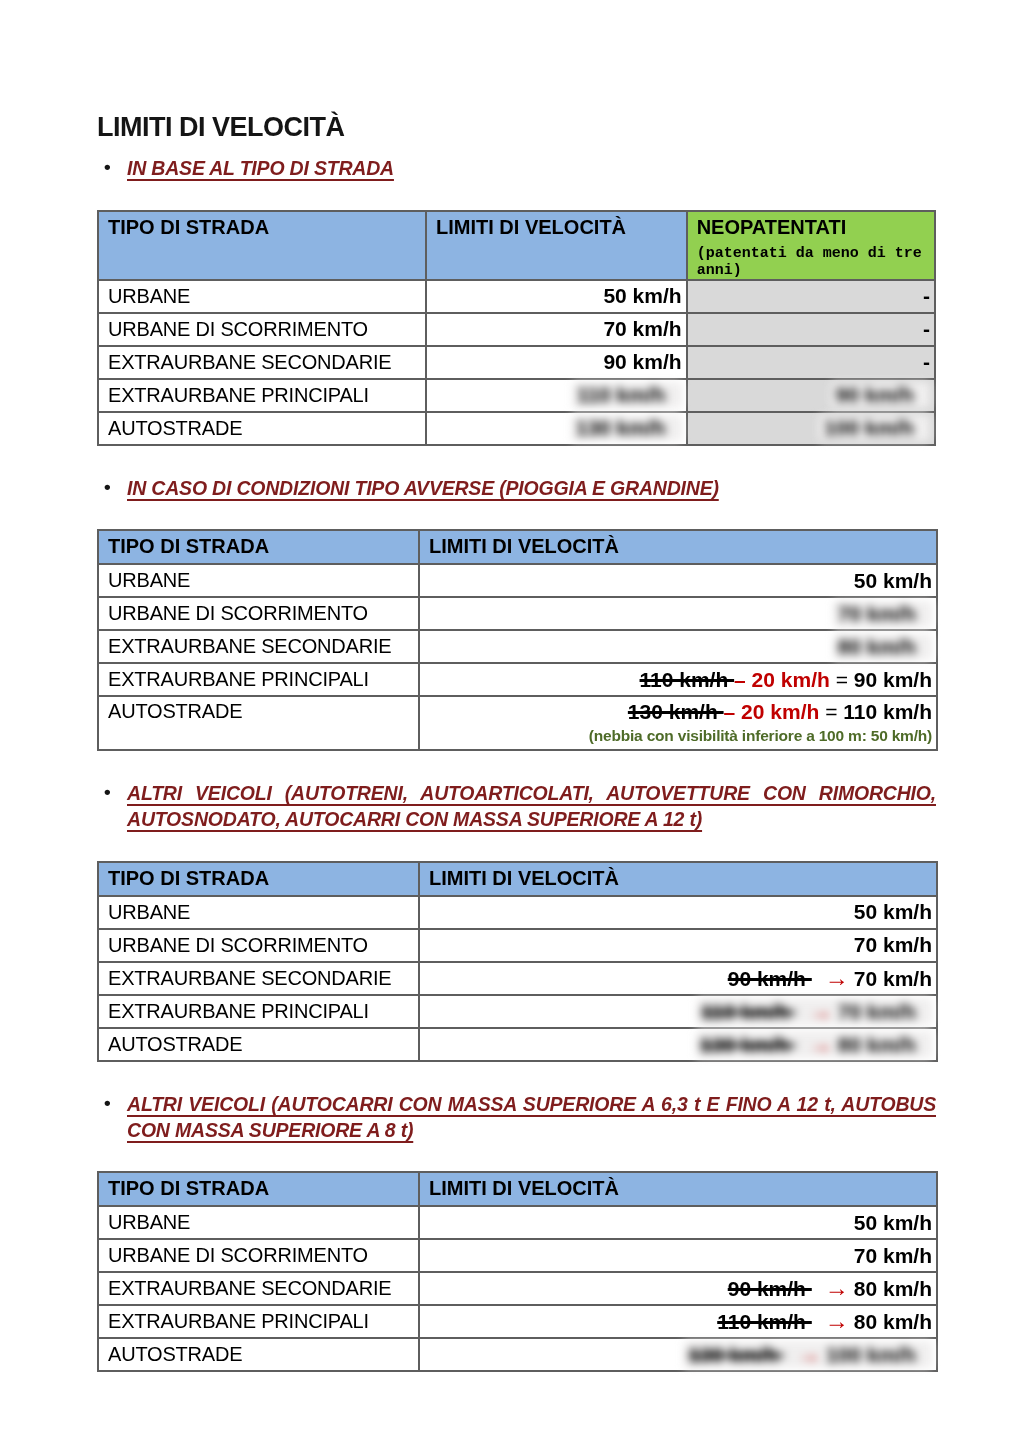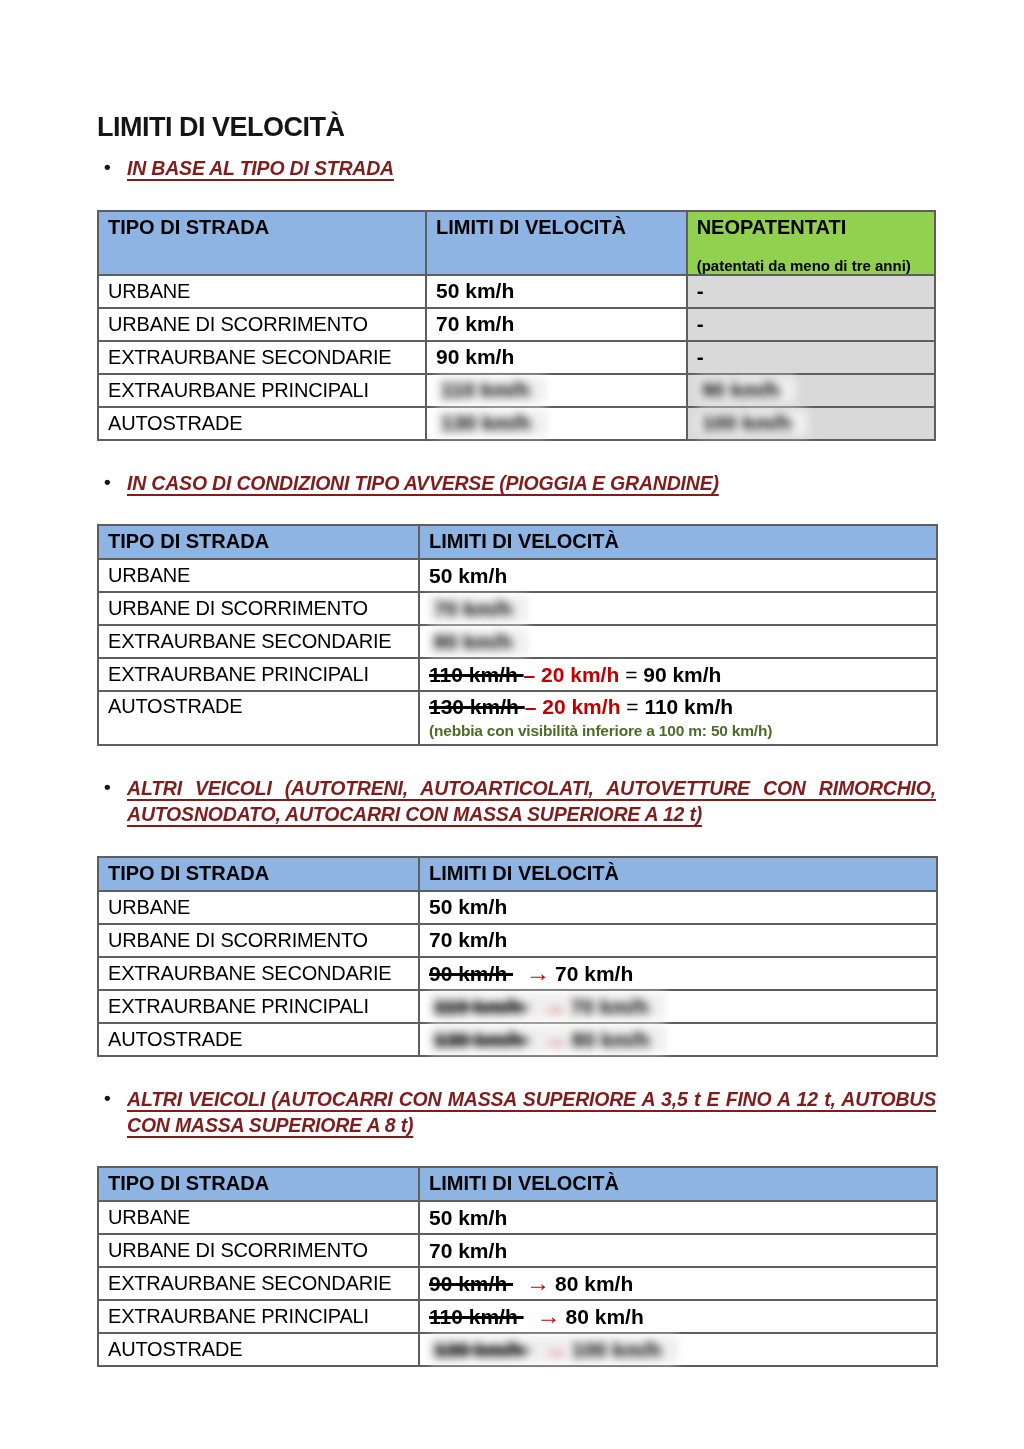--- a/index.html
+++ b/index.html
@@ -17,23 +17,23 @@
   table.speed th,table.speed td{border:2px solid var(--border-gray,#5e5e5e);box-sizing:border-box;padding:0 4px 0 9px;}
   table.speed th{background:var(--header-blue,#8DB4E2);text-align:left;font-size:20px;font-weight:bold;vertical-align:top;padding-top:4px;color:#000;}
   table.speed th.green{background:var(--neo-green,#92D050);}
   .cols3 th{height:53px;}
   .cols2 th{height:34px;padding-top:3px;}
   .cols3 th:nth-child(1){width:321px;}
   .cols3 th:nth-child(2){width:255px;}
   .cols3 th:nth-child(3){width:243px;}
   .cols2 th:nth-child(1){width:321px;}
   .cols2 th:nth-child(2){width:518px;}
-  .subhead{font-size:15px;font-weight:bold;margin-top:18px;}
+  .subhead{font-size:15px;font-weight:bold;margin-top:6px;font-family:Liberation Mono, monospace;}
   td.label{font-size:20px;font-weight:400;height:33px;letter-spacing:-0.2px;vertical-align:middle;color:#000;}
-  td.value{font-size:21px;font-weight:bold;vertical-align:middle;color:#000;}
+  td.value{font-size:21px;font-weight:bold;vertical-align:middle;color:#000;text-align:right;}
   td.neo{background:var(--gray-cell,#D9D9D9);}
   tr.tall td{vertical-align:top;padding-top:3px;padding-bottom:4px;}
   .strike{text-decoration:line-through;text-decoration-thickness:2.5px;white-space:pre;}
   .red{color:var(--red-accent,#C00000);}
   .arrow{font-size:24px;margin:0 5px 0 13px;line-height:1;}
   .eq{font-weight:400;}
   .note{font-size:15.5px;font-weight:bold;color:var(--note-green,#4E6B28);margin-top:3px;letter-spacing:-0.2px;}
   .blur-patch{display:inline-block;filter:blur(4px);background:#f0efef;border-radius:4px;padding:1px 16px 1px 5px;}
 </style>
 </head>
@@ -164,21 +164,21 @@
           <tr>
             <td class="label">AUTOSTRADE</td>
             <td class="value"><span class="segs blur-patch"><span class="strike">130 km/h </span><span class="red arrow">→</span><span>80 km/h</span></span></td>
           </tr>
         </tbody>
       </table>
     </div>
 
   <div class="bullet-row">
     <span class="bullet-marker">•</span>
-    <span class="heading-text">ALTRI VEICOLI (AUTOCARRI CON MASSA SUPERIORE A 3,5 t E FINO A 12 t, AUTOBUS CON MASSA SUPERIORE A 8 t)</span>
+    <span class="heading-text">ALTRI VEICOLI (AUTOCARRI CON MASSA SUPERIORE A 6,3 t E FINO A 12 t, AUTOBUS CON MASSA SUPERIORE A 8 t)</span>
   </div>
   <div class="table-wrap">
       <table class="speed cols2">
         <tbody>
           <tr>
             <th>
               <div>TIPO DI STRADA</div>
             </th>
             <th>
               <div>LIMITI DI VELOCITÀ</div>

